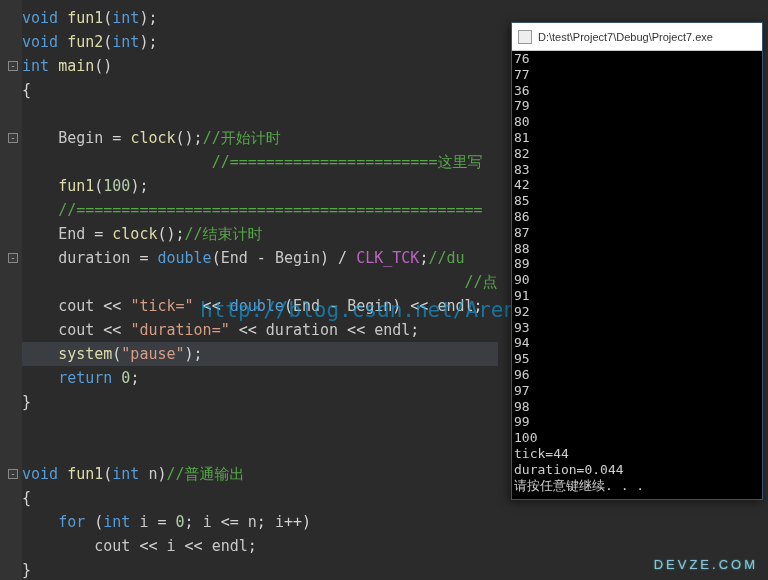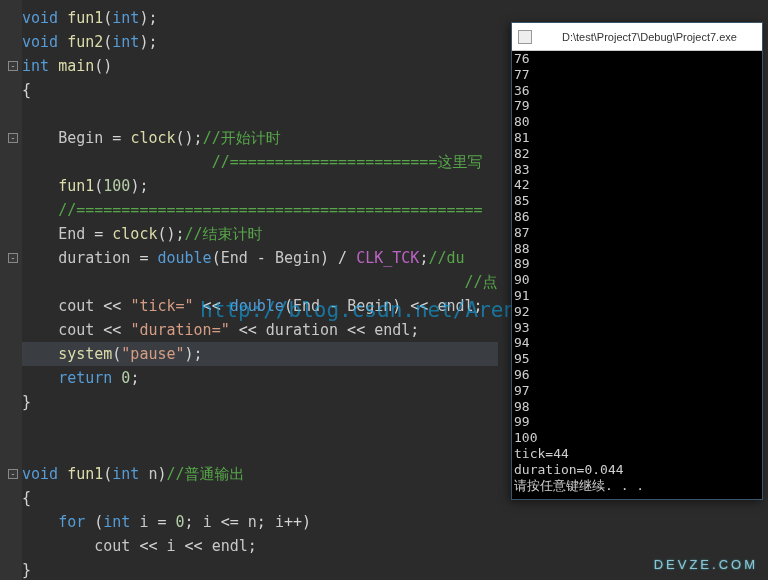--- a/index.html
+++ b/index.html
@@ -110,21 +110,20 @@
   border: 1px solid #999;
   background: #eee;
   display: inline-block;
 }
 .titlebar .title {
   font-size: 11px;
   color: #333;
   font-family: "Segoe UI", sans-serif;
   white-space: nowrap;
   overflow: hidden;
-  margin-left: 24px;
 }
 .console-body {
   position: absolute;
   top: 28px;
   left: 2px;
   right: 0;
   bottom: 0;
   color: #cfcfcf;
   line-height: 15.8px;
   overflow: hidden;

